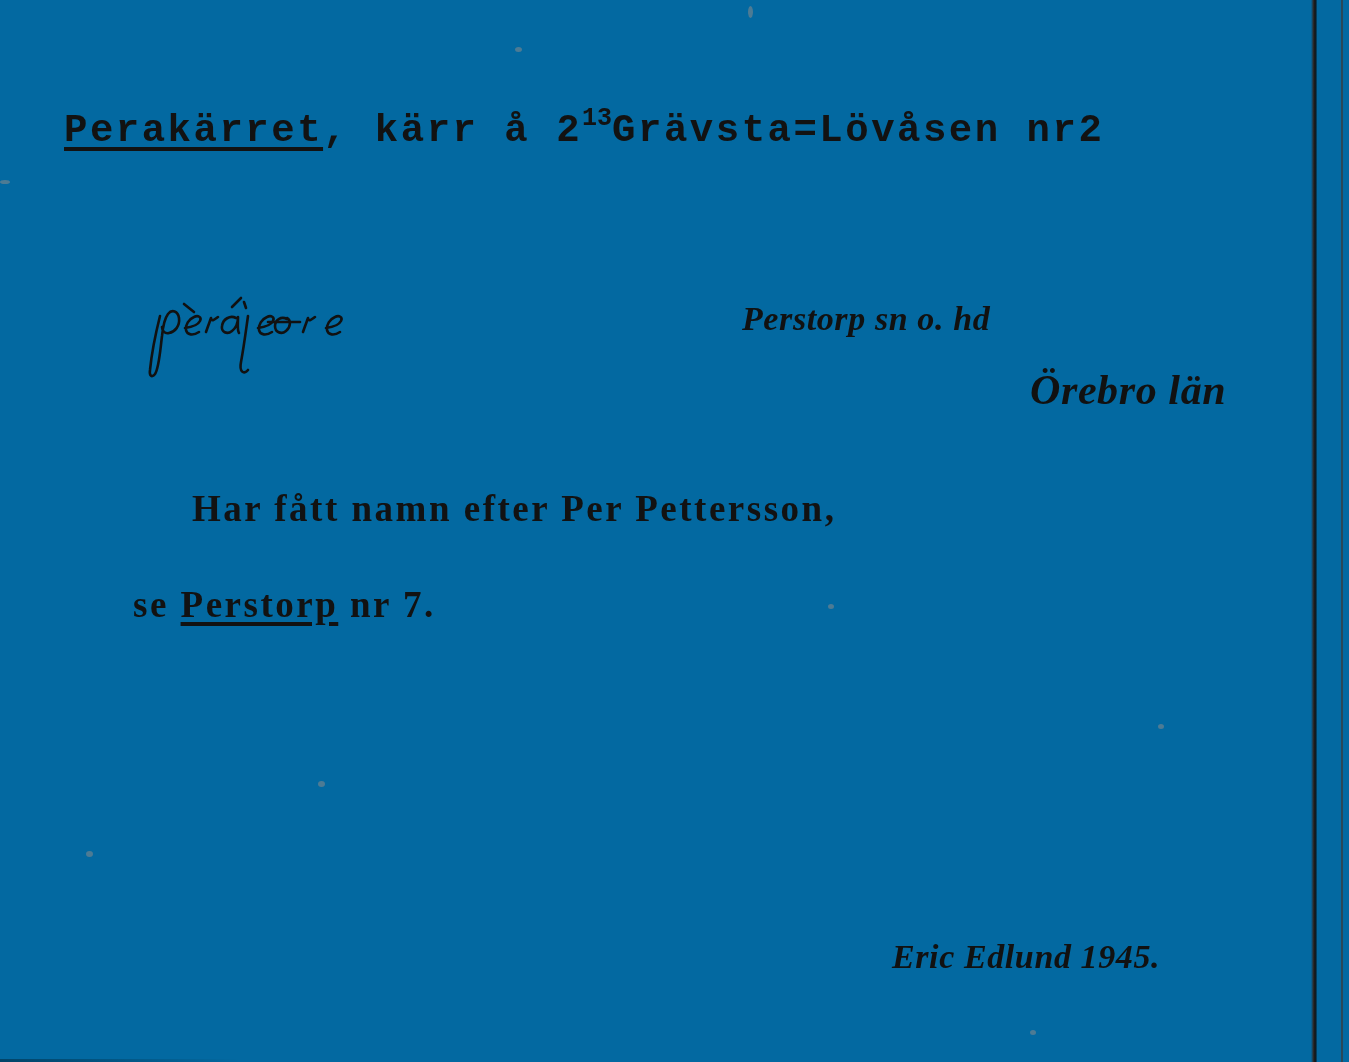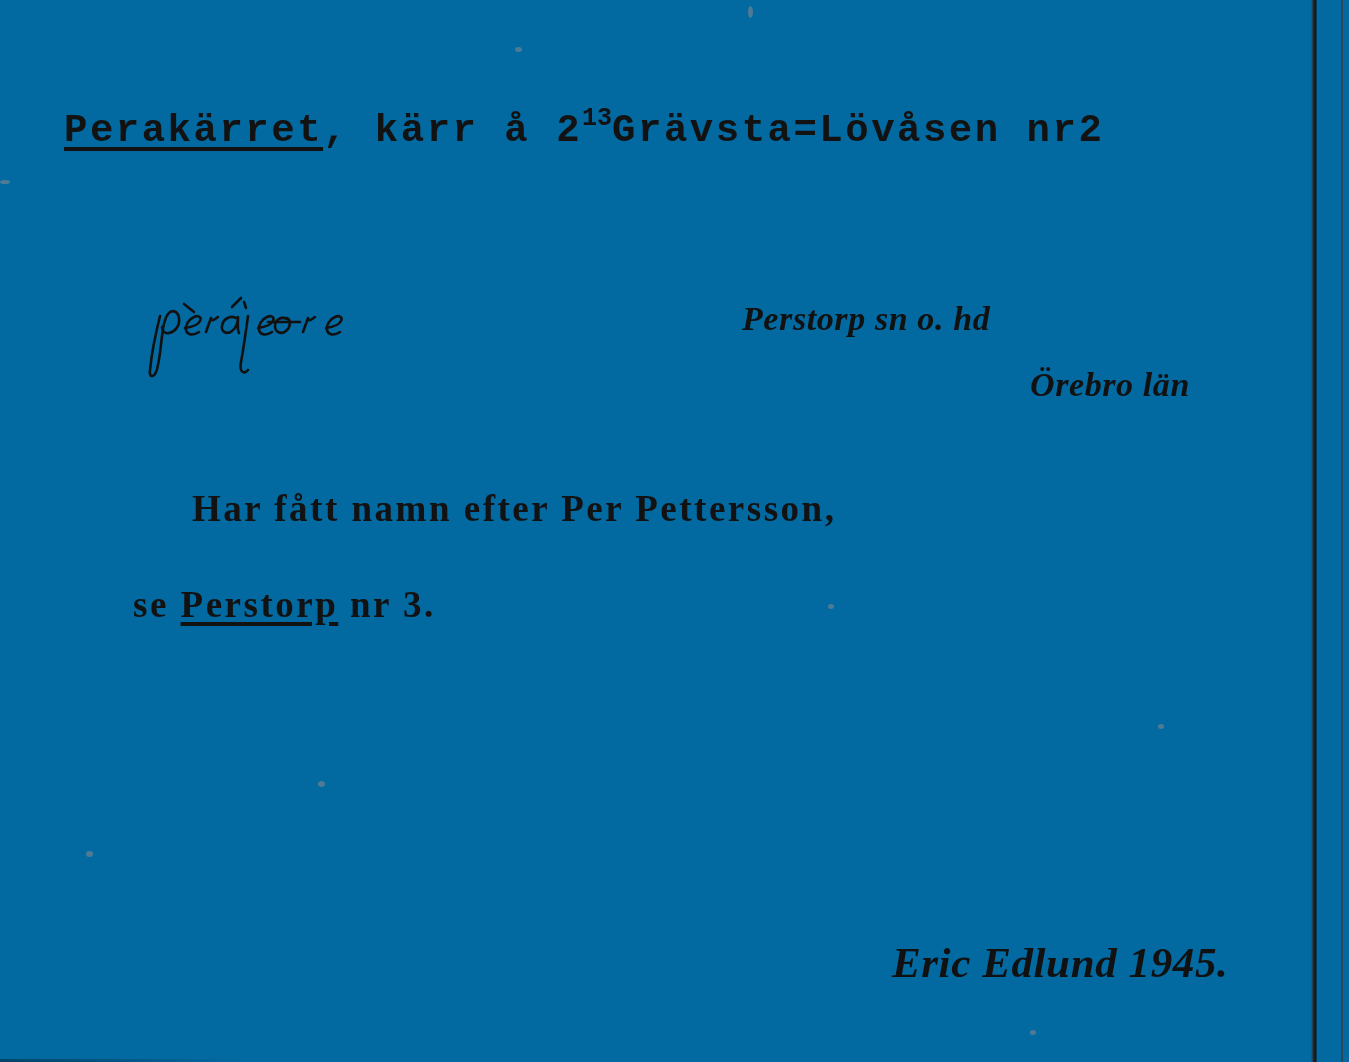--- a/index.html
+++ b/index.html
@@ -94,22 +94,22 @@
   
   .serif {
     position: absolute;
     font-family: "Liberation Serif", "DejaVu Serif", serif;
     font-style: italic;
     font-weight: 700;
     color: #111;
     white-space: pre;
   }
   .parish   { font-size: 34px; top: 300px; left: 742px; letter-spacing: .6px; }
-  .county   { font-size: 34px; top: 366px; left: 1030px; letter-spacing: .6px; }
-  .signature{ font-size: 43px; top: 938px; left: 892px; letter-spacing: .6px; }
+  .county   { font-size: 42px; top: 366px; left: 1030px; letter-spacing: .6px; }
+  .signature{ font-size: 34px; top: 938px; left: 892px; letter-spacing: .6px; }
 
   
   .hand {
     position: absolute;
     top: 282px;
     left: 140px;
     width: 260px;
     height: 100px;
   }
   .hand svg { display: block; overflow: visible; }
@@ -161,17 +161,17 @@
 
       <path d="M186 46 C193 45 199 43 201 39 C203 35 199 33 195 35 C190 37 186 43 187 48 C188 53 194 54 200 50"></path>
     </svg>
 
   </div>
 
   <div class="serif parish">Perstorp sn o. hd</div>
   <div class="serif county">Örebro län</div>
 
   <div class="tw body-line l1">Har fått namn efter Per Pettersson,</div>
-  <div class="tw body-line l2"><span>se </span><span class="kw">Perstorp</span><span> nr 3.</span></div>
+  <div class="tw body-line l2"><span>se </span><span class="kw">Perstorp</span><span> nr 7.</span></div>
 
   <div class="serif signature">Eric Edlund 1945.</div>
 
 </div>
 
 </body></html>

